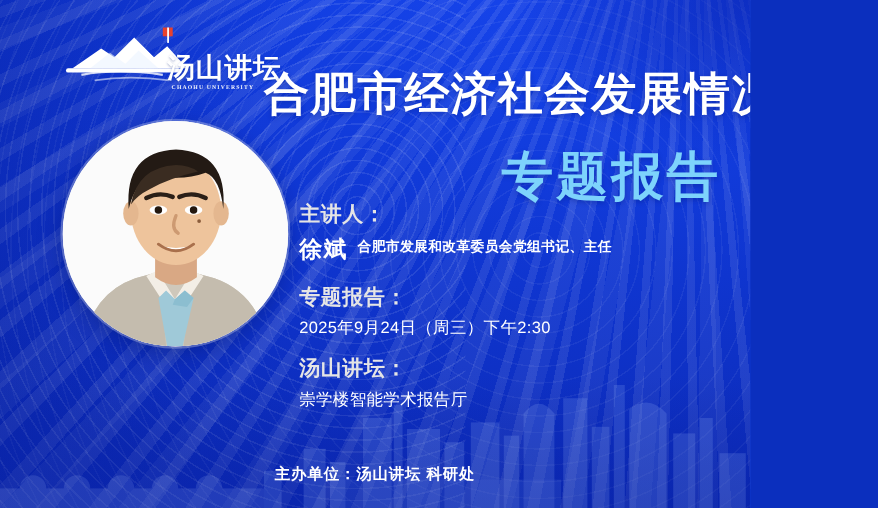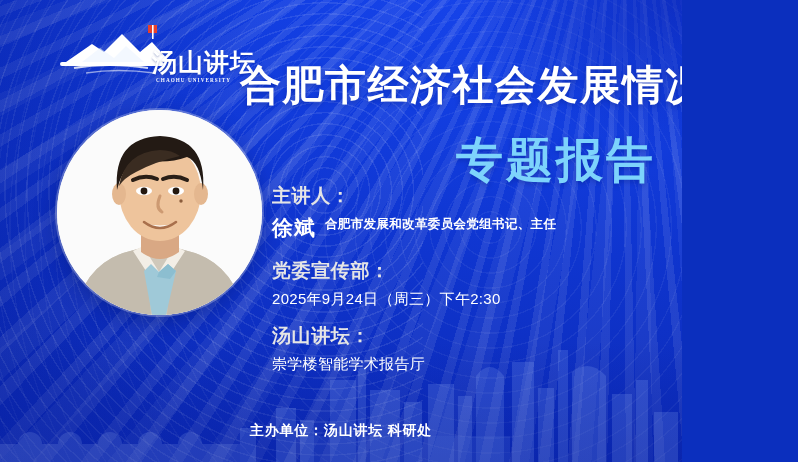--- a/index.html
+++ b/index.html
@@ -221,21 +221,21 @@
   <div class="title-1">合肥市经济社会发展情况</div>
   <div class="title-2">专题报告</div>
 
   <div class="info">
     <div class="lbl">主讲人：</div>
     <div class="name-row">
       <span class="name">徐斌</span>
       <span class="name-title">合肥市发展和改革委员会党组书记、主任</span>
     </div>
 
-    <div class="lbl gap-lbl">党委宣传部：</div>
+    <div class="lbl gap-lbl">专题报告：</div>
     <div class="val">2025年9月24日（周三）下午2:30</div>
 
     <div class="lbl gap-lbl2">汤山讲坛：</div>
     <div class="val">崇学楼智能学术报告厅</div>
   </div>
 
   <div class="footer">主办单位：汤山讲坛  科研处</div>
 
 </div>
 

